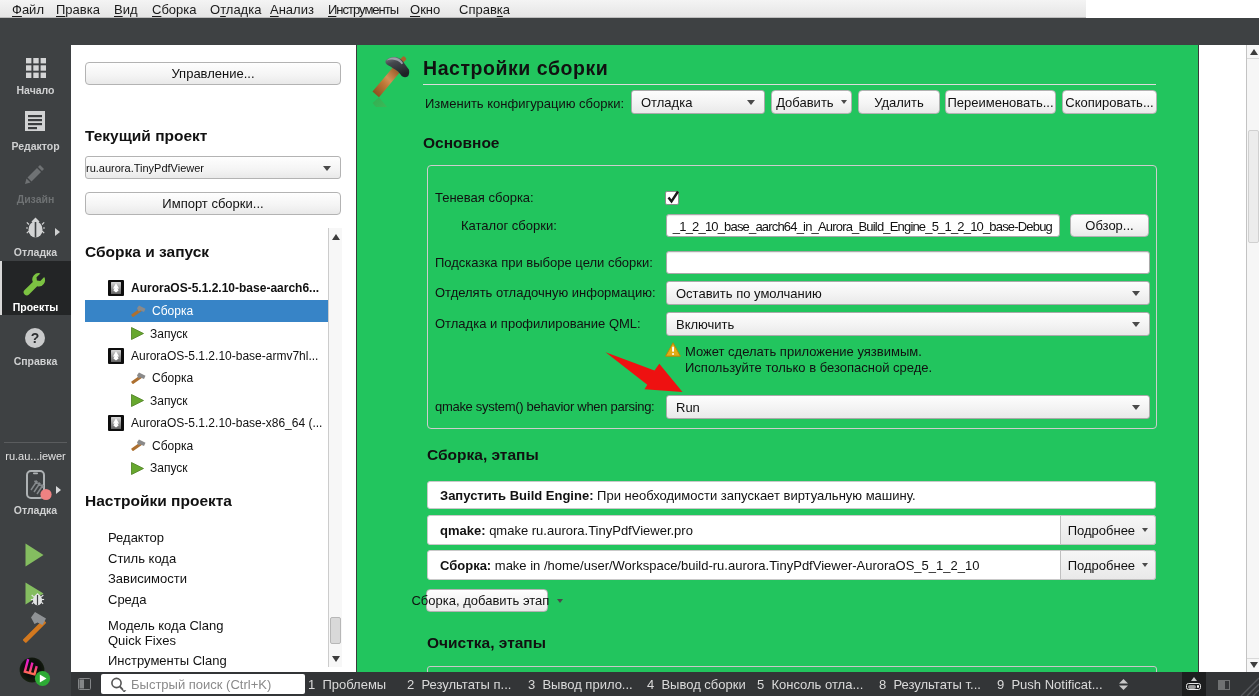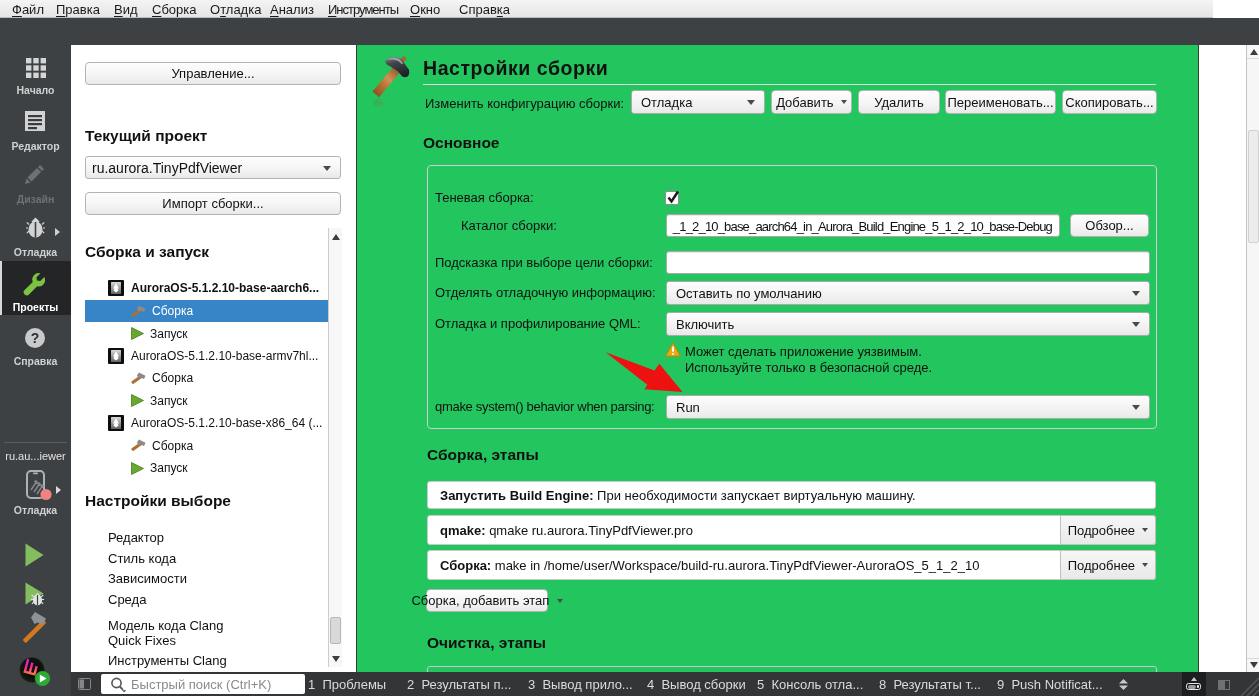--- a/index.html
+++ b/index.html
@@ -2,43 +2,43 @@
 <html><head>
 <meta charset="utf-8">
 <style>
 * { margin:0; padding:0; box-sizing:border-box; }
 html,body { width:1259px; height:696px; overflow:hidden; background:#fff;
   font-family:"Liberation Sans", sans-serif; }
 .abs { position:absolute; }
 #stage { position:relative; width:1259px; height:696px; }
 
 
-#menubar { left:0; top:0; width:1213px; height:18px;
+#menubar { left:0; top:0; width:1086px; height:18px;
   background:linear-gradient(#f4f4f4,#e5e5e5);
   border-bottom:1px solid #bdbdbd; z-index:30; }
 .mi { position:absolute; top:2px; font-size:13px; color:#1a1a1a; white-space:nowrap; }
 .mi u { text-decoration:underline; text-underline-offset:2px; }
 
 
 #toolstrip { left:0; top:18px; width:1259px; height:27px; background:#3e4143; z-index:5; }
 
 
 #sidebar { left:0; top:45px; width:71px; height:651px; background:#3e4143; z-index:21; }
 .mlabel { position:absolute; left:0; width:71px; text-align:center; font-size:10.5px;
   font-weight:700; color:#cfd0d1; white-space:nowrap; }
 
 
 #panel { left:72px; top:45px; width:284px; height:627px; background:#fff; z-index:4; }
 .hdr { position:absolute; font-size:15.5px; font-weight:700; color:#111; white-space:nowrap; }
 .btn { position:absolute; background:linear-gradient(#fefefe,#f4f4f4 60%,#e9e9e9);
   border:1px solid #b3b3b3; border-radius:4px; font-size:13px; color:#111;
   display:flex; align-items:center; justify-content:center; white-space:nowrap; }
 .combo { position:absolute; background:linear-gradient(#fefefe,#f4f4f4 60%,#e9e9e9);
-  border:1px solid #b3b3b3; border-radius:3px; font-size:14px; color:#111;
-  display:flex; align-items:center; white-space:nowrap; padding-left:6px; }
+  border:1px solid #b3b3b3; border-radius:3px; font-size:11px; color:#111;
+  display:flex; align-items:center; white-space:nowrap; padding-left:0; }
 .carr { position:absolute; right:9px; top:50%; margin-top:-2px; width:0; height:0;
   border-left:4px solid transparent; border-right:4px solid transparent;
   border-top:5px solid #4a4a4a; }
 .trow { position:absolute; left:13px; width:271px; height:22px; font-size:12px;
   color:#111; display:flex; align-items:center; white-space:nowrap; }
 .pitem { position:absolute; left:36px; font-size:13px; color:#111; white-space:nowrap; }
 
 
 #main { left:357px; top:45px; width:841px; height:627px; background:#22c55e; z-index:3; }
 .lbl { position:absolute; font-size:13px; color:#111; white-space:nowrap; }
@@ -274,21 +274,21 @@
       <rect x="0" y="6" width="12" height="3.2" rx="1" transform="rotate(-35 6 8)" fill="#ad7030"></rect>
       <polygon points="8,0.5 14.5,3.8 13,7 9.5,5.6 7.5,6.4 6,3.2" fill="#8a8a8a"></polygon>
     </svg>Сборка
   </div>
   <div class="trow" style="top:412px;">
     <svg style="margin-left:46px; margin-right:6px;" width="13" height="13" viewBox="0 0 13 13">
       <polygon points="0.5,0.5 12.5,6.5 0.5,12.5" fill="#67a82e" stroke="#4c7d20" stroke-width="0.8"></polygon>
     </svg>Запуск
   </div>
 
-  <div class="hdr" style="left:13px; top:447px;">Настройки выборе</div>
+  <div class="hdr" style="left:13px; top:447px;">Настройки проекта</div>
   <div class="pitem" style="top:485px;">Редактор</div>
   <div class="pitem" style="top:506px;">Стиль кода</div>
   <div class="pitem" style="top:526px;">Зависимости</div>
   <div class="pitem" style="top:547px;">Среда</div>
   <div class="pitem" style="top:567px;margin-top:6px;">Модель кода Clang</div>
   <div class="pitem" style="top:588px;">Quick Fixes</div>
   <div class="pitem" style="top:608px;">Инструменты Clang</div>
 
   <div class="abs" style="left:256px; top:183px; width:14px; height:439px; background:#f7f7f7; border-left:1px solid #cccccc;">
     <div class="abs" style="left:3px; top:6px; width:0; height:0; border-left:4px solid transparent; border-right:4px solid transparent; border-bottom:6px solid #3c3c3c;"></div>

